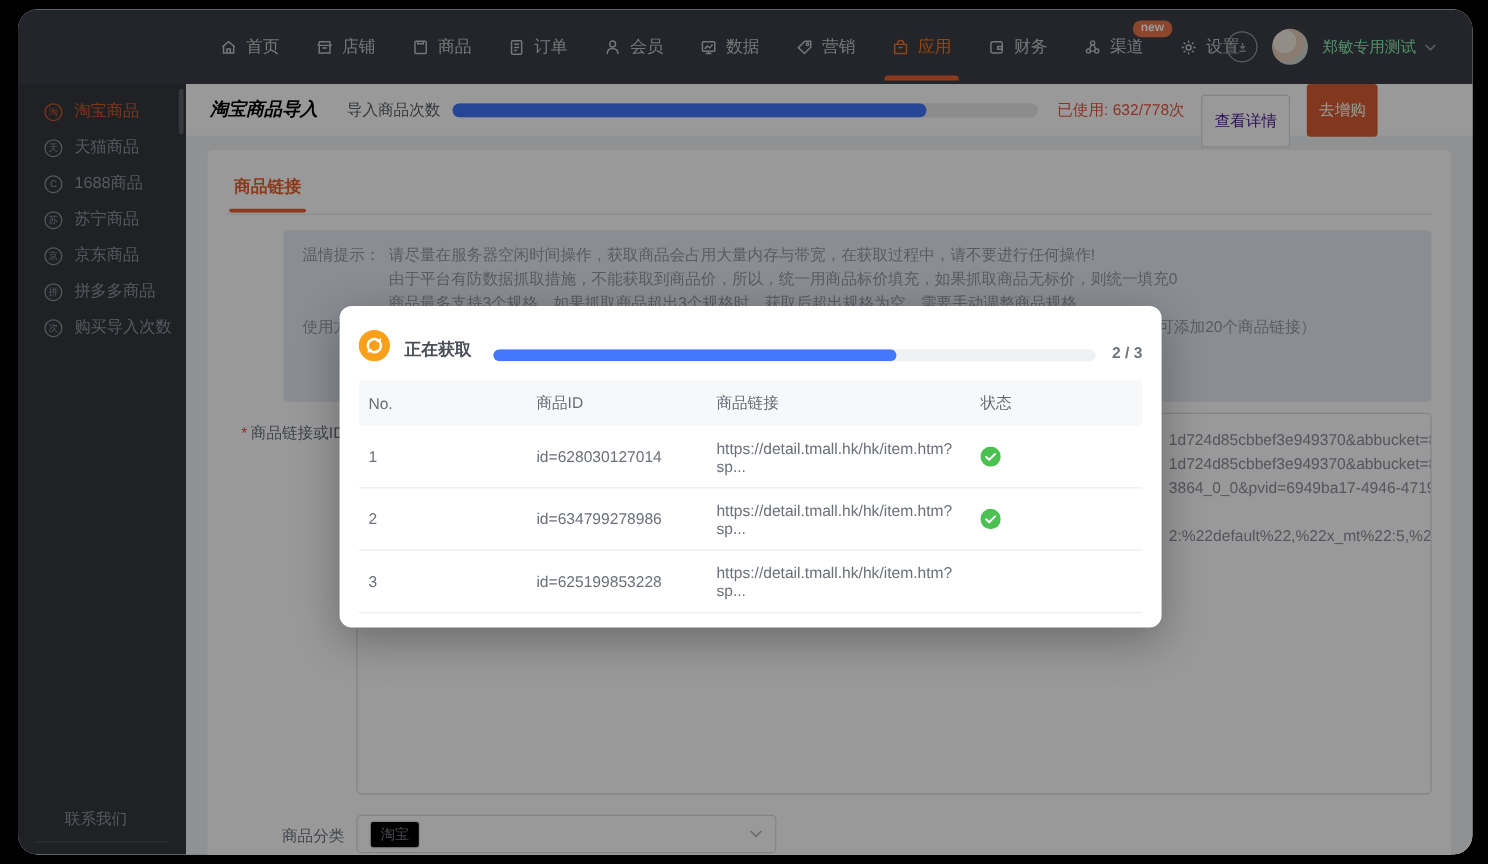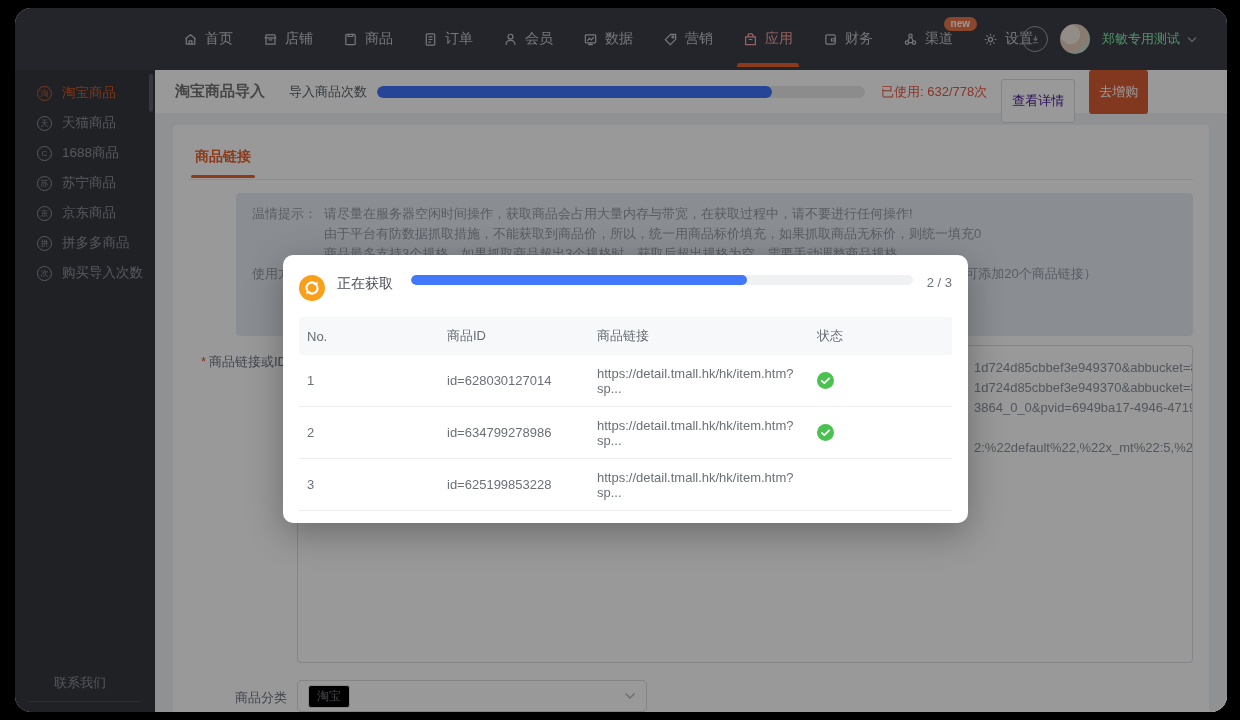--- a/index.html
+++ b/index.html
@@ -10,21 +10,21 @@
   .window { position:absolute; left:15px; top:8px; width:1212px; height:704px;
     background:#f0f2f5; border-radius:16px; overflow:hidden; }
 
   
   .topnav { position:absolute; top:0; left:0; right:0; height:62px; background:#3b3e46;
     display:flex; align-items:center; z-index:2; }
   .topnav-items { display:flex; gap:30px; margin-left:168px; align-items:center; }
   .nav-item { display:flex; align-items:center; gap:7px; color:#c3c6cc; font-size:14px;
     cursor:pointer; position:relative; white-space:nowrap; }
   .nav-item svg { display:block; }
-  .nav-item.active { color:#fca5a5; }
+  .nav-item.active { color:#f97316; }
   .nav-item.active::after { content:""; position:absolute; bottom:-19px; left:-6px; right:-6px;
     height:4px; background:#e8622d; border-radius:3px 3px 0 0; }
   .nav-badge { position:absolute; top:-13px; right:-24px; background:#e8764a; color:#fff;
     font-size:10px; line-height:14px; padding:0 7px; border-radius:8px; font-weight:bold; }
   .user-area { position:absolute; right:30px; top:0; height:62px; display:flex;
     align-items:center; gap:12px; }
   .dl-icon { width:26px; height:26px; border-radius:50%; border:1.4px solid #9da0a7;
     color:#9da0a7; display:flex; align-items:center; justify-content:center; cursor:pointer; }
   .avatar { width:30px; height:30px; border-radius:50%; cursor:pointer;
     background:radial-gradient(circle at 35% 35%, #f3ede2 0 35%, #e4cdb9 36% 60%, #cfd8cf 61% 100%); }
@@ -39,21 +39,21 @@
   .circ-icon { width:15px; height:15px; border-radius:50%; border:1.3px solid currentColor;
     font-size:8px; display:flex; align-items:center; justify-content:center; flex:none; }
   .side-scrollthumb { position:absolute; right:2px; top:4px; width:4px; height:38px;
     border-radius:2px; background:#5a5e66; }
   .contact { position:absolute; left:39px; bottom:20px; color:#8f939c; font-size:13px; cursor:pointer; }
   .contact-line { position:absolute; left:14px; right:14px; bottom:10px; height:1px; background:#4a4e56; }
 
   
   .main { position:absolute; left:140px; top:62px; right:0; bottom:0; background:#f0f2f5; overflow:hidden; }
   .page-header { height:43px; background:#fff; display:flex; align-items:center; padding:0 20px; }
-  .ph-title { font-size:15px; font-weight:bold; color:#737373; margin-right:24px; }
+  .ph-title { font-size:15px; font-weight:bold; color:#000000; margin-right:24px;font-style:italic; }
   .ph-usage-label { font-size:13px; color:#5a5f66; margin-right:10px; }
   .ph-track { width:488px; height:12px; border-radius:6px; background:#e9eaec; overflow:hidden; flex:none; }
   .ph-fill { height:100%; border-radius:6px; background:#4073fa; }
   .ph-used { font-size:13px; color:#e85640; margin-left:16px; }
   .btn-outline { margin-left:14px; height:44px; padding:0 10px; background:#fff;
     border:1px solid #d9dce0; border-radius:3px; font-size:13px; color:#4c1d95; cursor:pointer;margin-top:18px; }
   .btn-primary { margin-left:14px; height:44px; padding:0 10px; background:#d95e33;
     border:none; border-radius:3px; font-size:13px; color:#fff; cursor:pointer; }
 
   .card { margin:12px 18px; background:#fff; border-radius:4px; padding:14px 16px 16px; min-height:566px; position:relative; }
@@ -83,21 +83,21 @@
   .sel-tag { background:#000000; border:1px solid #e2e4e8; border-radius:3px; color:#787d86;
     font-size:12px; padding:2px 8px; }
   .sel-chev { margin-left:auto; color:#b0b4bb; }
   .cat-row { margin-top:17px; }
   .cat-row .form-label { padding-top:9px; }
 
   
   .overlay { position:absolute; inset:0; background:rgba(0,0,0,0.4); z-index:50; }
   .modal { position:absolute; left:283px; top:255px; width:685px; height:268px; background:#fff;
     border-radius:10px; box-shadow:0 10px 36px rgba(0,0,0,.3); z-index:60; padding:20px 16px 0; }
-  .modal-head { display:flex; align-items:flex-start; }
+  .modal-head { display:flex; align-items:flex-end;font-weight:bold; }
   .sync-icon { flex:none; width:26px; height:26px; }
   .modal-status { font-size:14px; color:#4a4e57; margin-left:12px; white-space:nowrap; }
   .m-track { flex:1; height:10px; border-radius:5px; background:#f0f1f3; margin:0 14px 0 18px; overflow:hidden; }
   .m-fill { height:100%; border-radius:5px; background:#4478fa; }
   .m-count { font-size:13px; color:#6d727b; white-space:nowrap; }
 
   .m-table { margin-top:16px; font-size:13px; }
   .m-thead { display:grid; grid-template-columns:140px 150px 220px 1fr; align-items:center;
     height:38px; background:#f7f8fa; color:#666b73; padding:0 8px; border-radius:2px; }
   .m-row { display:grid; grid-template-columns:140px 150px 220px 1fr; align-items:center;

